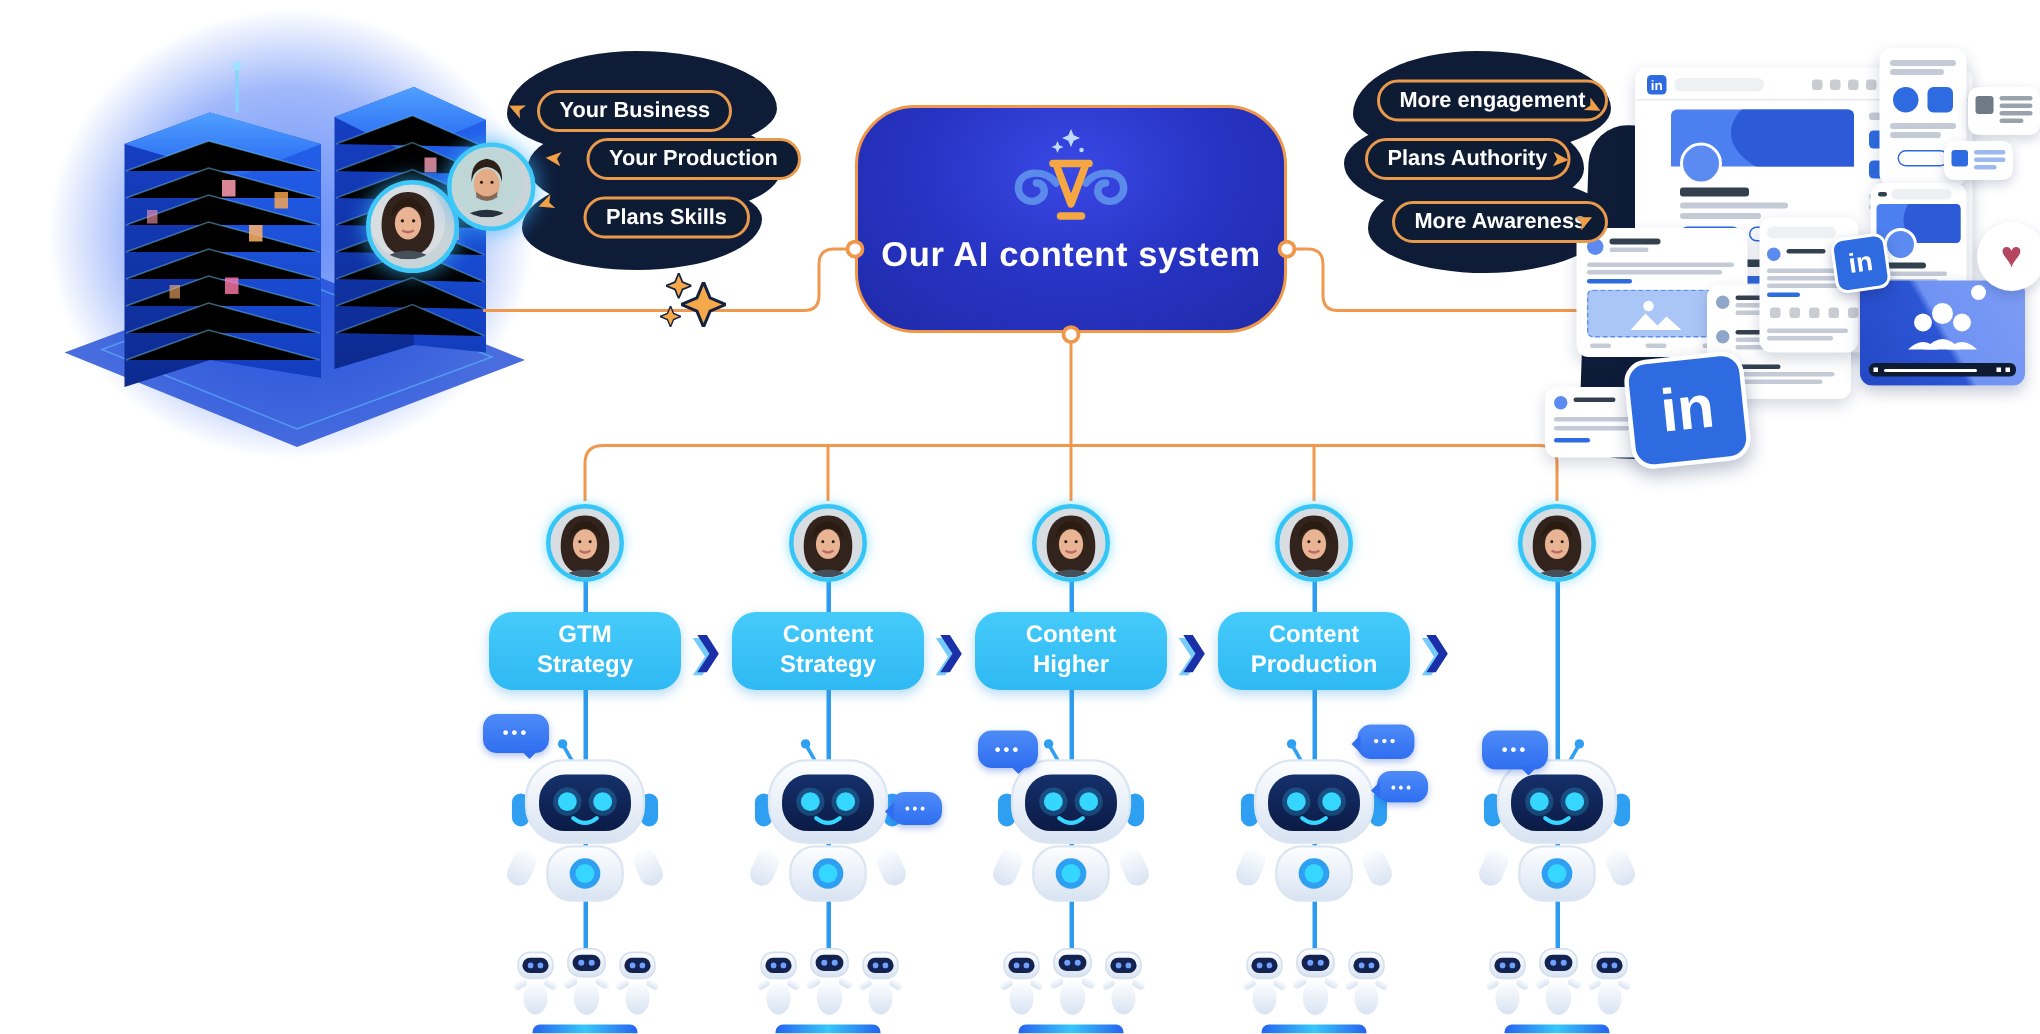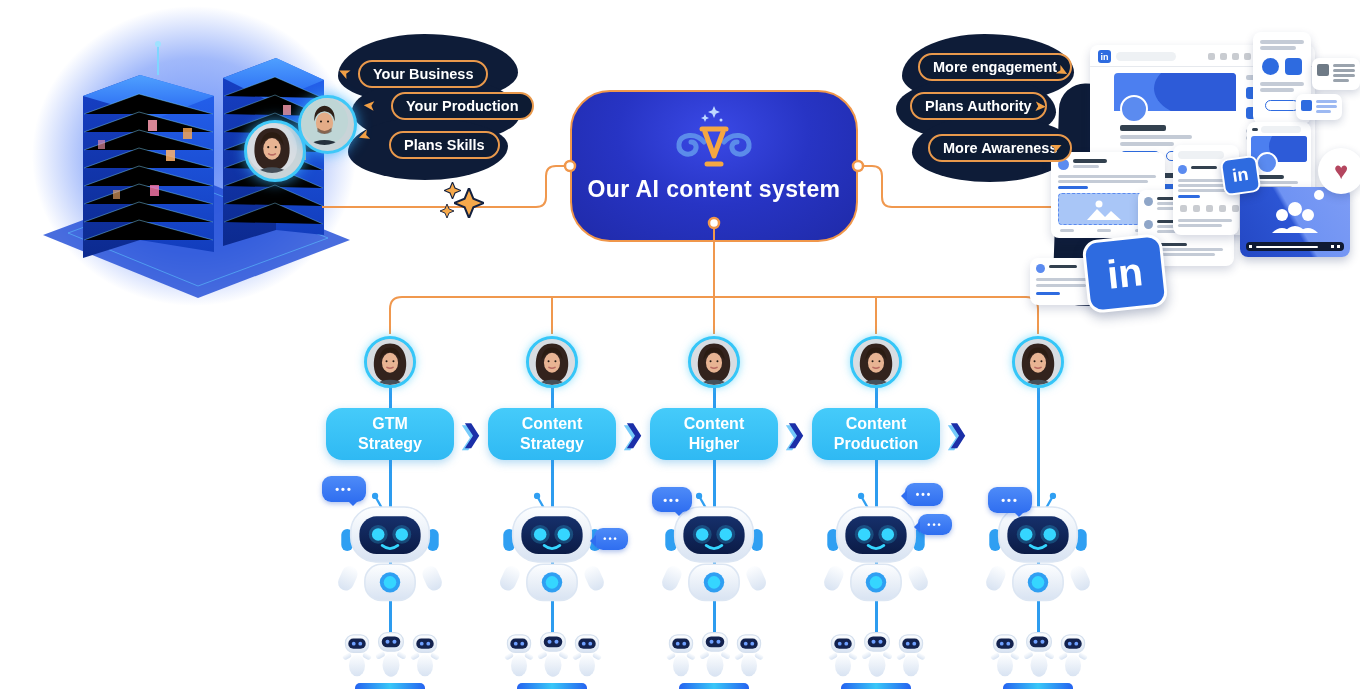--- a/index.html
+++ b/index.html
@@ -20,21 +20,21 @@
   
   .pill{position:absolute;display:inline-flex;align-items:center;justify-content:center;
         height:24px;padding:0 13px;border:2px solid #E9994C;border-radius:15px;
         background:#0D1B33;color:#fff;font-size:14.5px;font-weight:bold;white-space:nowrap;z-index:6;}
   .oarrow{position:absolute;color:#F2A045;font-size:15px;z-index:6;text-shadow:0 0 1px #13203d;}
 
   
   .center-box{left:570px;top:70px;width:288px;height:152px;border-radius:40px;
      background:radial-gradient(ellipse at 50% 28%,#3A49E6 0%,#2734C4 48%,#1F2AA8 100%);
      border:2px solid #F0974B;box-sizing:border-box;z-index:3;
-     display:flex;flex-direction:column;align-items:center;justify-content:flex-start;margin-top:20px;}
+     display:flex;flex-direction:column;align-items:center;justify-content:flex-start;}
   .center-box .title{color:#fff;font-size:23px;font-weight:bold;letter-spacing:.4px;margin-top:6px;}
 
   
   svg.connectors{position:absolute;left:0;top:0;z-index:4;pointer-events:none;}
 
   
   .colline{position:absolute;width:3px;background:#2D9CEF;z-index:1;border-radius:2px;}
   .stage-avatar{position:absolute;width:52px;height:52px;border-radius:50%;border:3px solid #35C6F8;
       box-sizing:border-box;overflow:hidden;z-index:5;background:#cfd6da;box-shadow:0 0 8px rgba(53,198,248,.55);}
   .stage-btn{position:absolute;width:128px;height:52px;border-radius:16px;z-index:5;

